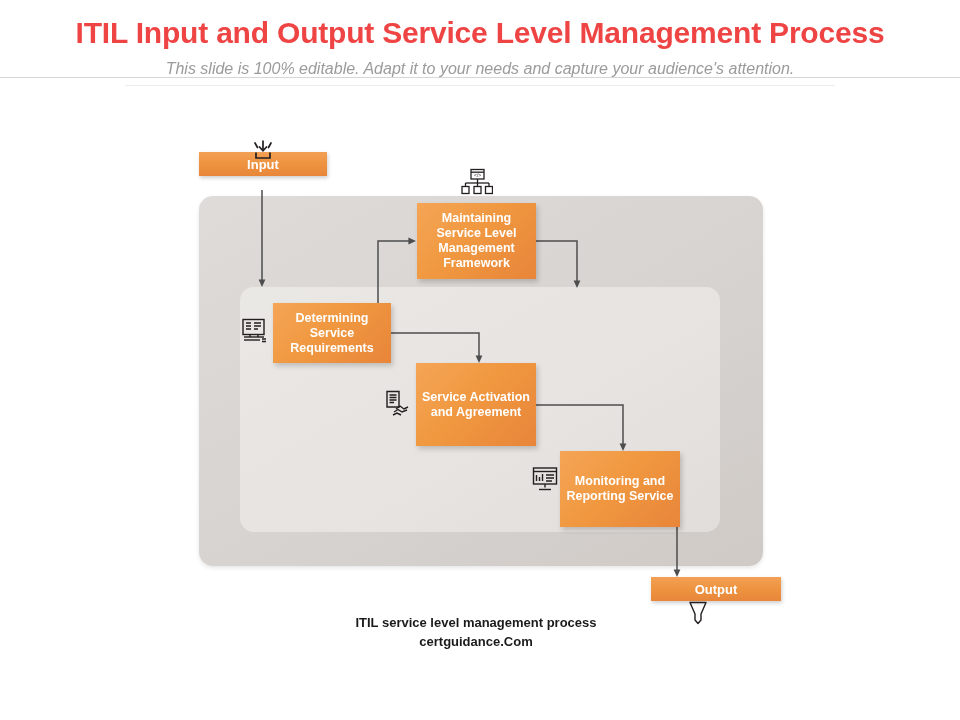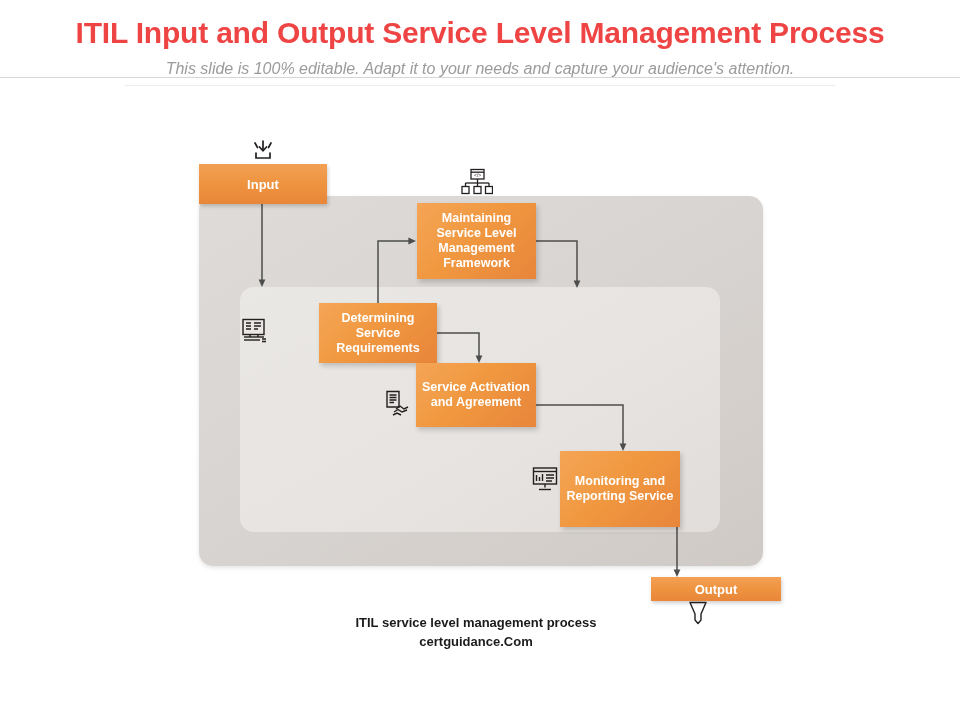--- a/index.html
+++ b/index.html
@@ -62,26 +62,26 @@
   }
   .bar{
     position:absolute;
     background:linear-gradient(180deg,#f3a055 0%,#ee9440 48%,#e8863a 100%);
     color:#ffffff;font-weight:700;font-size:13px;
     display:flex;align-items:center;justify-content:center;
     box-shadow:1px 2px 4px rgba(0,0,0,0.20);
     font-family:"Liberation Sans", sans-serif;
   }
 
-  #node-input{left:199px;top:164px;width:128px;height:40px;}
+  #node-input{left:199px;top:152px;width:128px;height:24px;}
   #node-output{left:633px;top:577px;width:130px;height:24px;margin-left:18px;}
 
   #node-maintaining{left:417px;top:203px;width:119px;height:76px;}
-  #node-determining{left:273px;top:303px;width:118px;height:60px;margin-left:46px;}
-  #node-activation{left:416px;top:363px;width:120px;height:64px;text-align:center;}
+  #node-determining{left:273px;top:303px;width:118px;height:60px;}
+  #node-activation{left:416px;top:363px;width:120px;height:83px;text-align:center;}
   #node-monitoring{left:560px;top:451px;width:120px;height:76px;}
 
   
   #connectors{position:absolute;left:0;top:0;width:960px;height:720px;pointer-events:none;}
 
   
   .icon{position:absolute;}
 
   #icon-input{left:248px;top:138px;width:30px;height:24px;}
   #icon-sitemap{left:461px;top:168px;width:32px;height:30px;}

